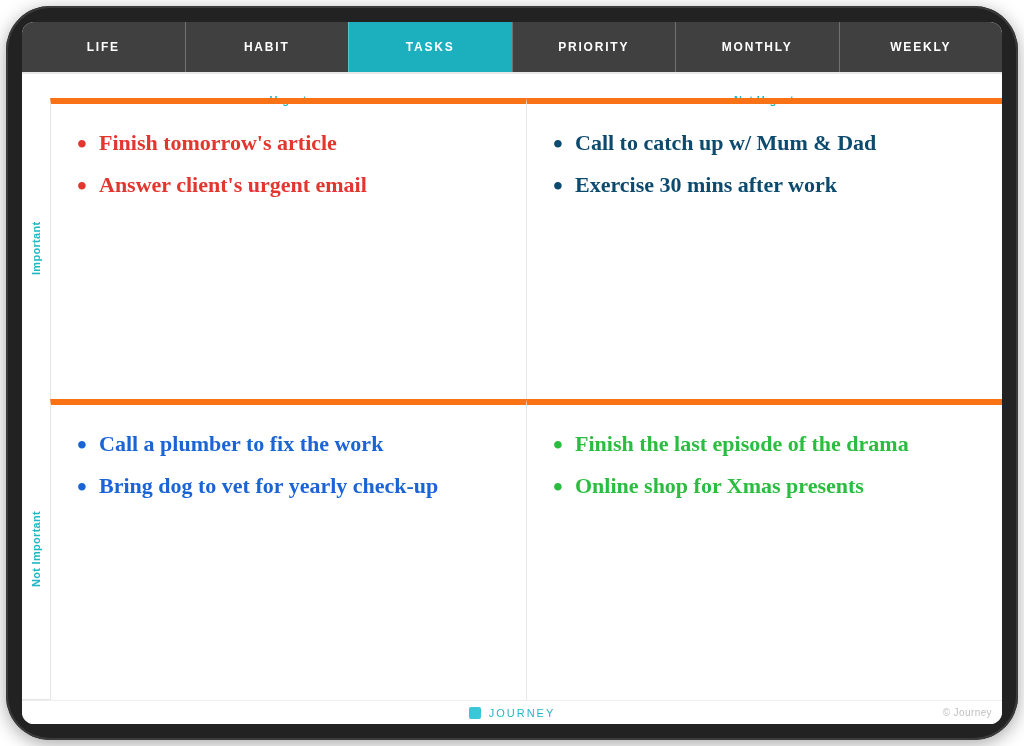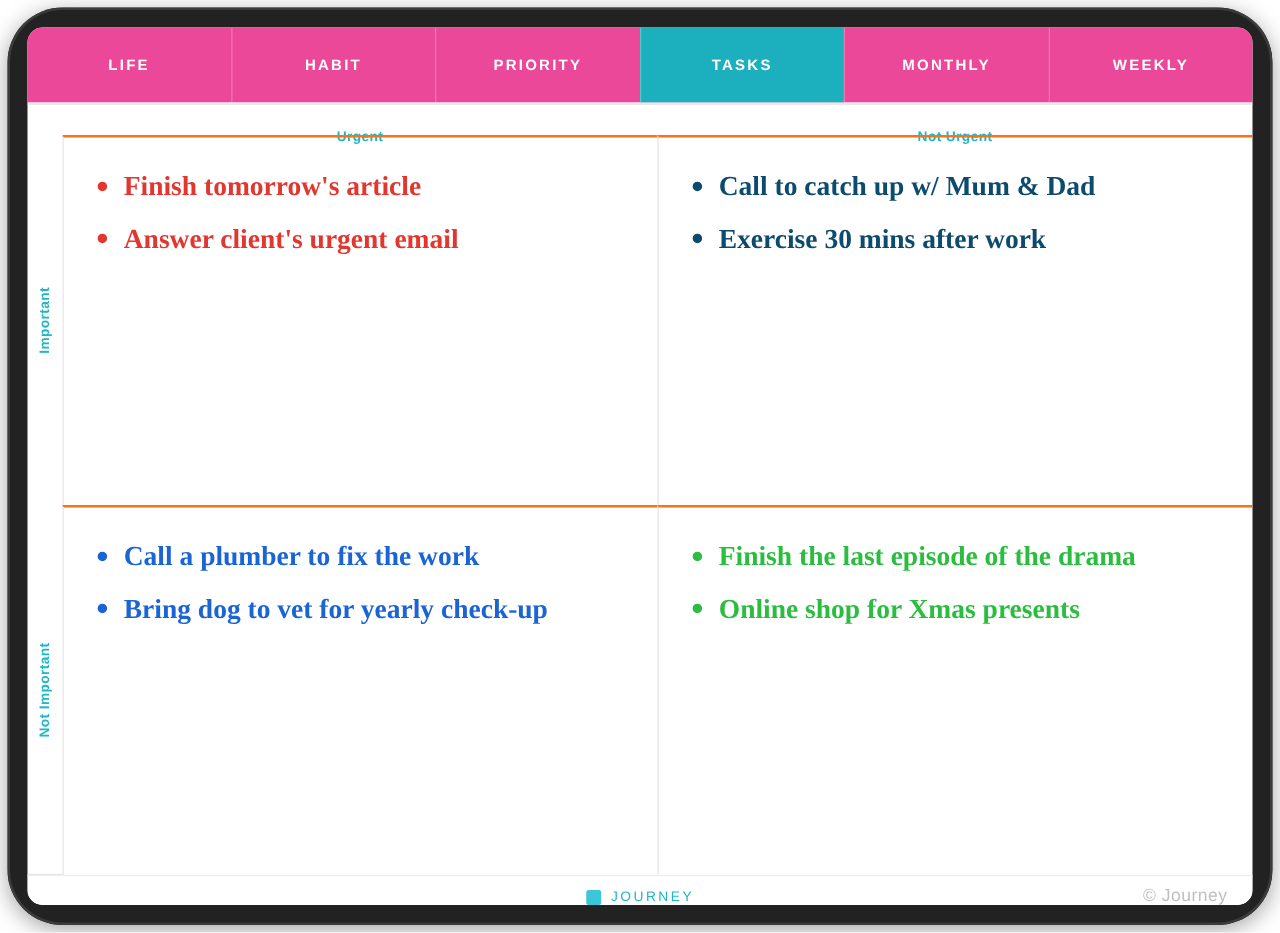--- a/index.html
+++ b/index.html
@@ -23,22 +23,22 @@
     border-radius: 12px;
     overflow: hidden;
     display: flex;
     flex-direction: column;
     position: relative;
   }
 
   
   .tabbar {
     display: flex;
-    height: 60px;
-    background: #ec4899;
+    height: 50px;
+    background: #404040;
   }
   .tab {
     flex: 1;
     display: flex;
     align-items: center;
     justify-content: center;
     color: #ffffff;
     font-size: 12px;
     letter-spacing: 1.8px;
     font-weight: 700;
@@ -79,21 +79,21 @@
     transform: rotate(180deg);
     display: flex;
     align-items: center;
     justify-content: center;
     font-size: 11px;
     color: #1fb7c6;
     font-weight: 700;
     letter-spacing: 0.3px;
   }
   .cell {
-    border-top: 2px solid #f97316;
+    border-top: 6px solid #f97316;
     border-left: 1px solid #e6e6e6;
     padding: 22px 26px 18px 24px;
   }
   .matrix .row-label:nth-child(1) { grid-column: 1; grid-row: 1; }
   .matrix .row-label.nimp       { grid-column: 1; grid-row: 2; border-top: 1px solid #e6e6e6; }
 
   ul.hand {
     list-style: none;
     font-family: "Bradley Hand", "Segoe Script", "Comic Sans MS", cursive;
     font-weight: 700;
@@ -113,52 +113,52 @@
   .q-blue  ul.hand li, .q-blue  ul.hand li::before { color: #1a64d6; }
   .q-green ul.hand li, .q-green ul.hand li::before { color: #2bbd3f; }
 
   
   .footer {
     height: 24px;
     background: #fff;
     border-top: 1px solid #eee;
     position: relative;
     display: flex;
-    align-items: flex-end;
+    align-items: center;
     justify-content: center;
     font-size: 11px;
     color: #1fb7c6;
     letter-spacing: 2px;
   }
   .footer-brand-icon {
     width: 12px; height: 12px;
     background: #3ac7d7;
     border-radius: 2px;
     margin-right: 8px;
     display: inline-block;
   }
   .copyright {
     position: absolute;
-    right: 20px;
-    font-size: 14px;
+    right: 10px;
+    font-size: 10px;
     color: #bfbfbf;
     letter-spacing: 0.4px;
   }
 </style>
 </head>
 <body>
 
 <div class="device-frame">
   <div class="screen">
 
     <div class="tabbar">
       <div class="tab">LIFE</div>
       <div class="tab">HABIT</div>
+      <div class="tab active">TASKS</div>
       <div class="tab">PRIORITY</div>
-      <div class="tab active">TASKS</div>
       <div class="tab">MONTHLY</div>
       <div class="tab">WEEKLY</div>
     </div>
     <div class="tabbar-underline"></div>
 
     <div class="col-headers">
       <div class="col-header">Urgent</div>
       <div class="col-header">Not Urgent</div>
     </div>
 

